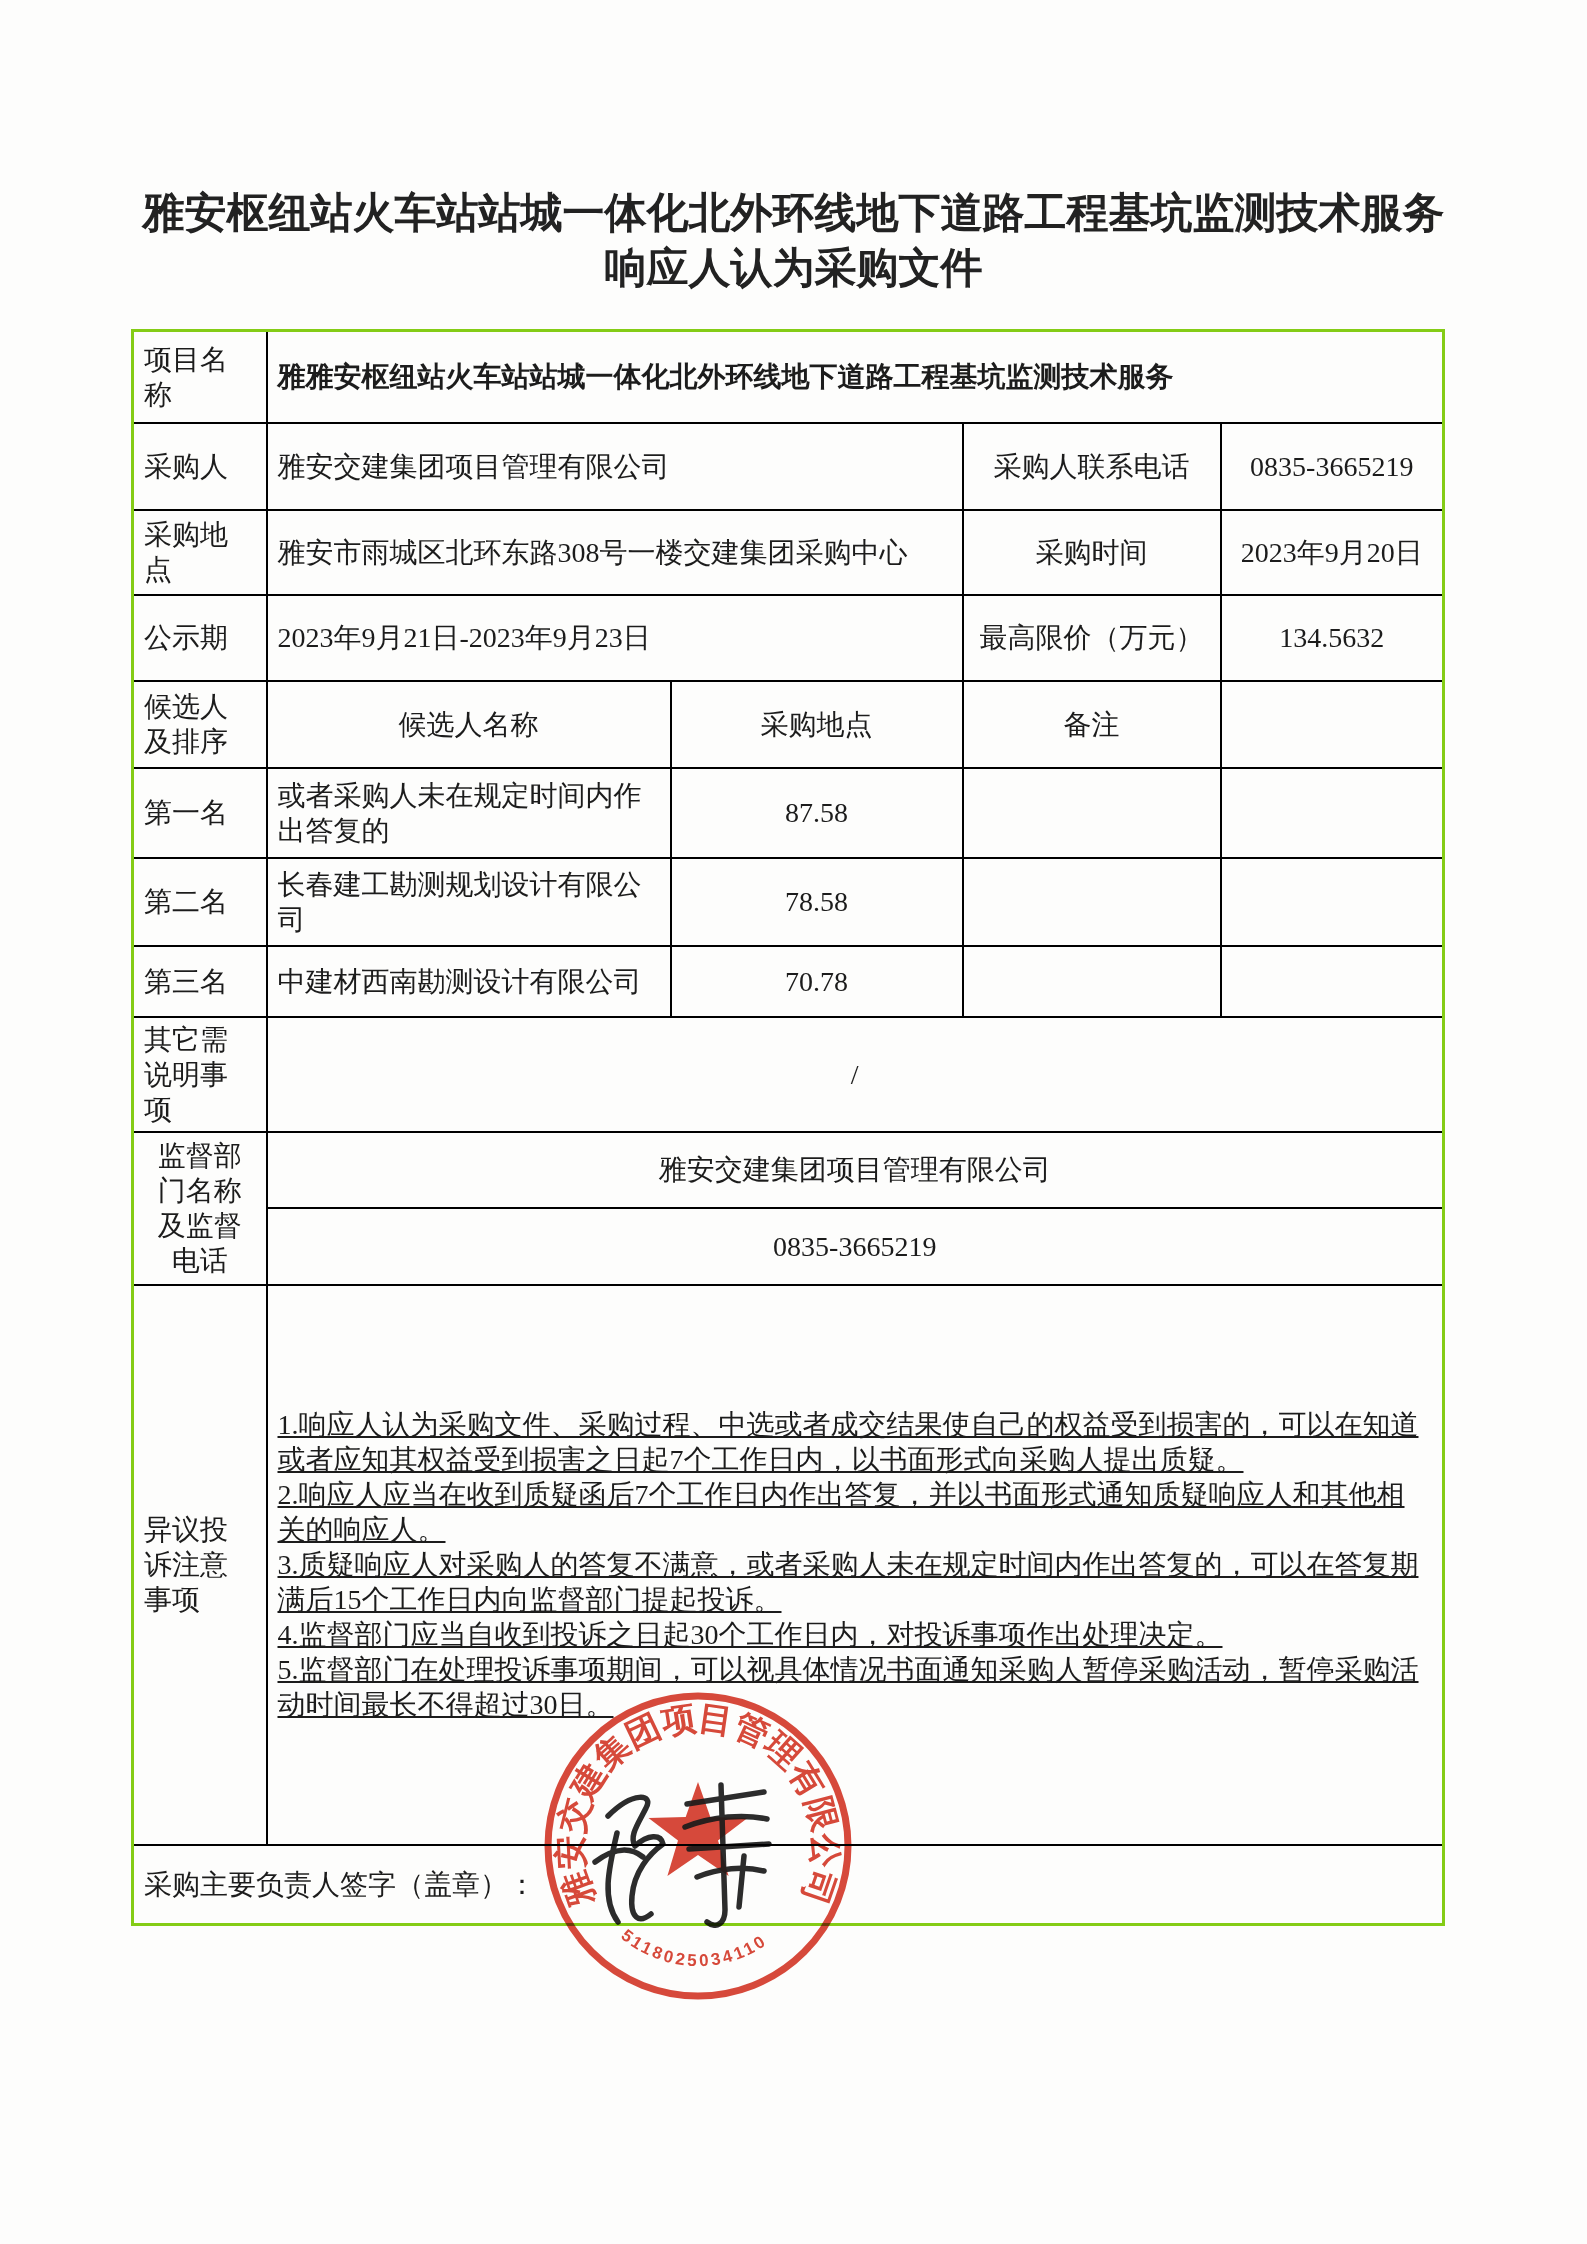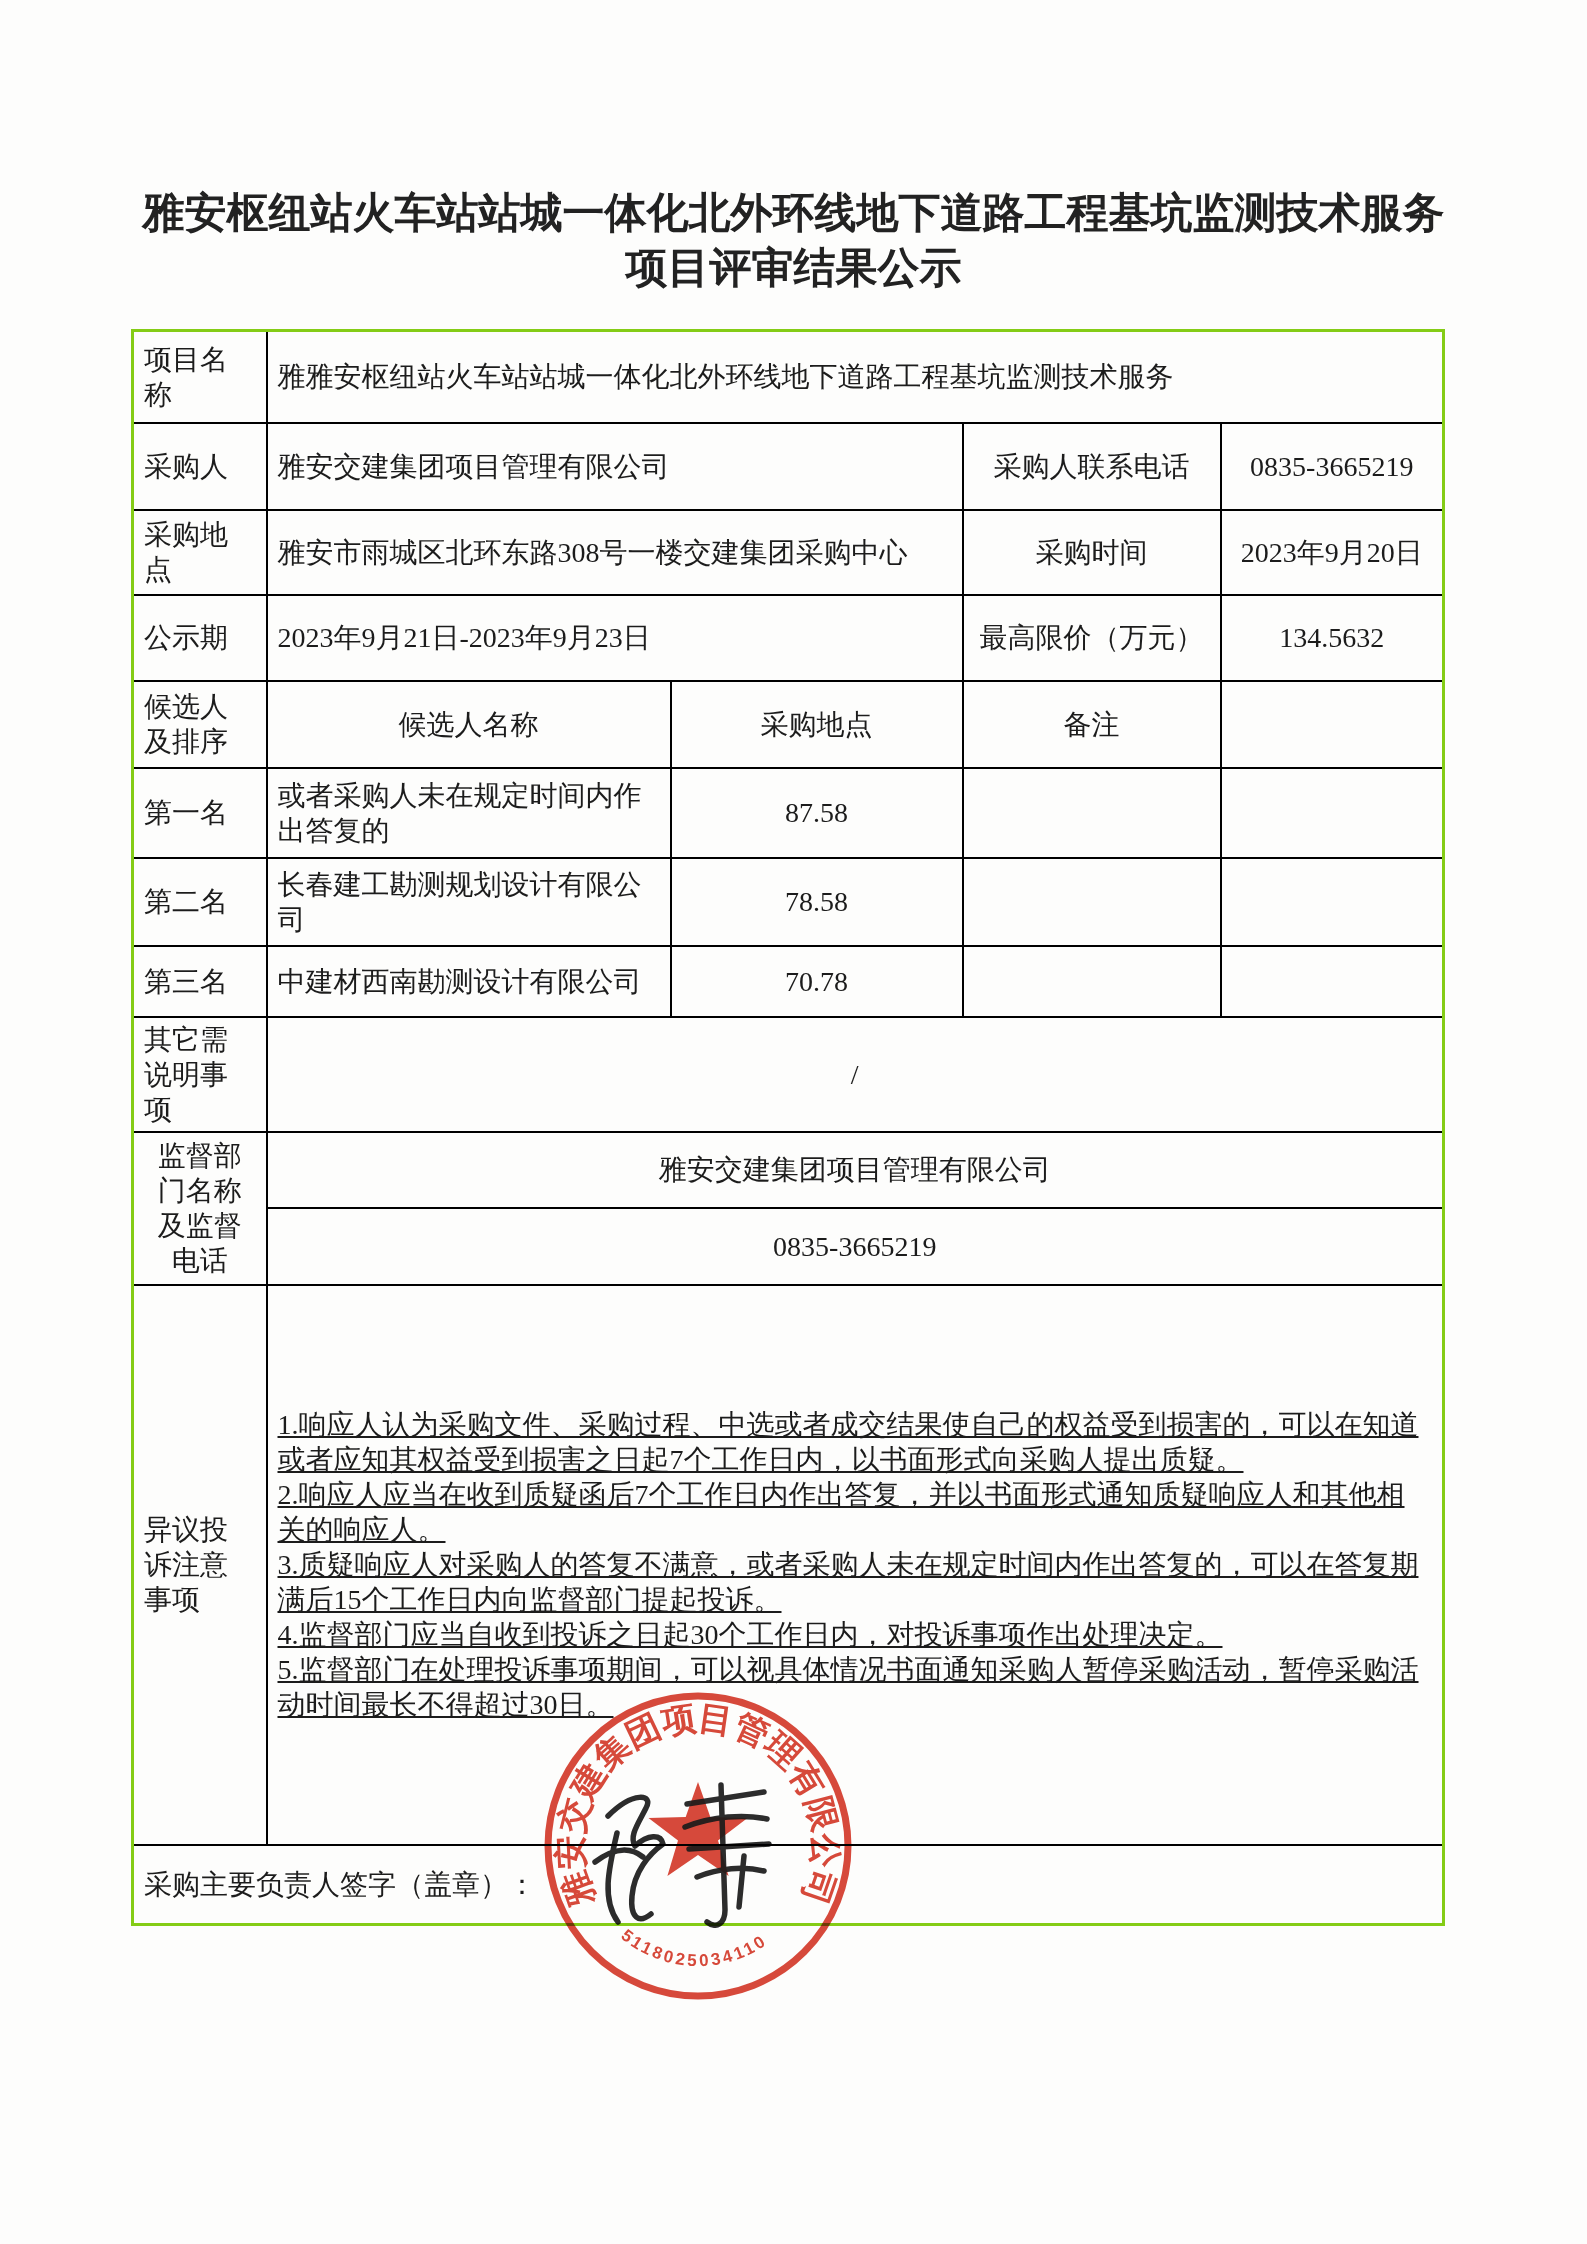--- a/index.html
+++ b/index.html
@@ -37,42 +37,42 @@
     font-size:28px;
     line-height:1.25;
     padding:4px 10px;
     vertical-align:middle;
     word-break:break-all;
     overflow:hidden;
   }
   table.main{border:3px solid #84cc16;}
   td.lbl{text-align:left;padding-left:10px;}
   td.ctr{text-align:center;}
-  td.bold{font-weight:normal;}
+  td.bold{font-weight:bold;}
   td.objection-cell{padding:10px 16px;line-height:36px;text-align:left;text-decoration:underline;}
   .objection-cell div{margin:0;}
   td.sig-cell{padding-left:12px;}
   
   .stamp{
     position:absolute;
     left:538px;top:1686px;
     width:320px;height:320px;
     mix-blend-mode:multiply;
     pointer-events:none;
   }
   .stamp svg{width:100%;height:100%;}
 </style>
 </head>
 <body>
 
 <div class="page">
 
   <div class="doc-title">
     <div>雅安枢纽站火车站站城一体化北外环线地下道路工程基坑监测技术服务</div>
-    <div>项目评审结果公示</div>
+    <div>响应人认为采购文件</div>
   </div>
 
   <table class="main">
     <colgroup>
         <col class="c1">
         <col class="c2">
         <col class="c3">
         <col class="c4">
         <col class="c5">
       </colgroup>

